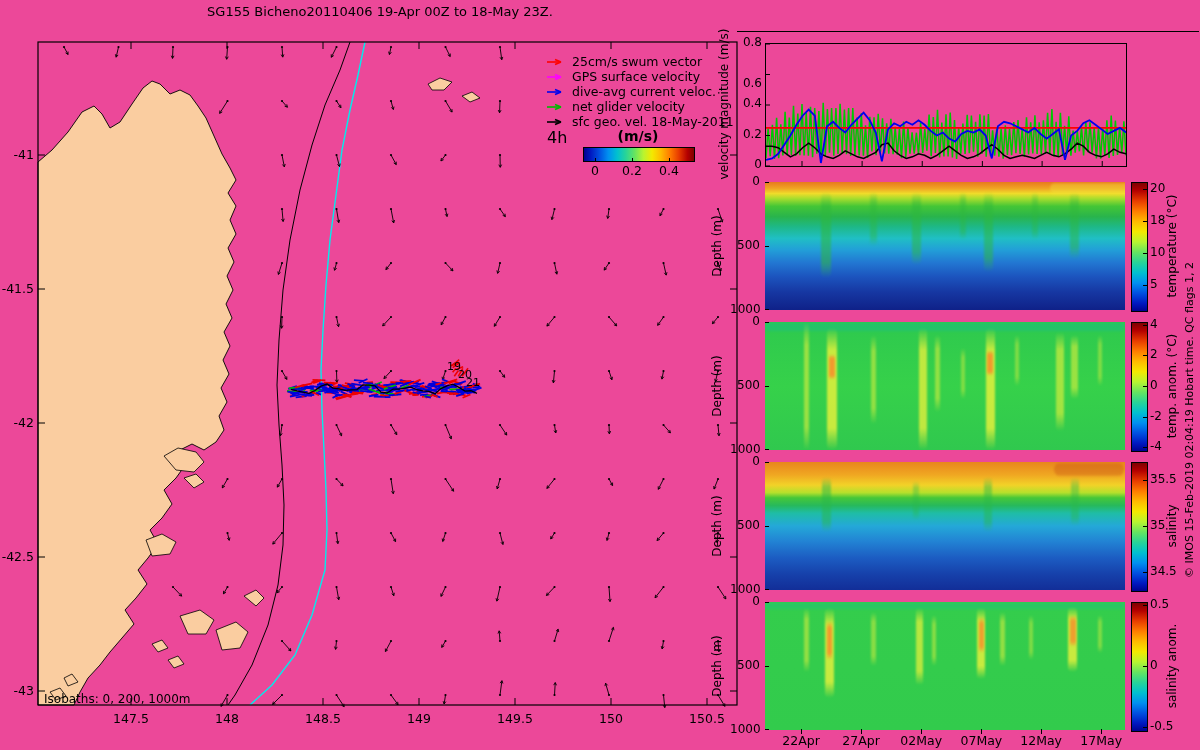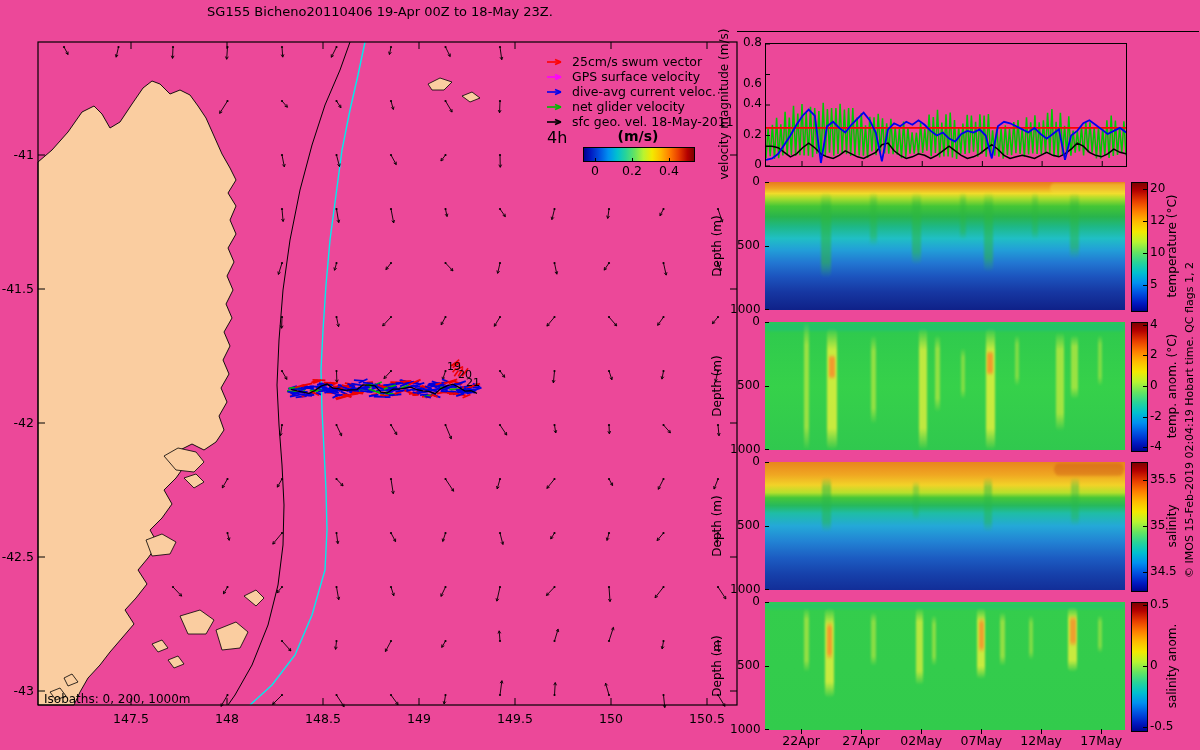--- a/index.html
+++ b/index.html
@@ -802,21 +802,21 @@
       <div class="ptick" style="position: absolute; left: 0px; top: 64px;"></div>
       <div class="ptick" style="position: absolute; left: 0px; top: 127px;"></div>
     </div>
     <div class="abs ytick" style="left: 730px; top: 174px;">0</div>
     <div class="abs ytick" style="left: 730px; top: 238px;">500</div>
     <div class="abs ytick" style="left: 730px; top: 302px;">1000</div>
     <div class="abs ylab" style="left: 717px; top: 246px;">Depth (m)</div>
     <div class="abs cbar" style="top: 182px; background: linear-gradient(rgb(127, 0, 0) 0%, rgb(180, 0, 0) 6%, rgb(232, 60, 0) 14%, rgb(255, 124, 0) 22%, rgb(255, 185, 0) 30%, rgb(244, 232, 0) 38%, rgb(184, 244, 48) 46%, rgb(102, 228, 96) 54%, rgb(40, 212, 152) 62%, rgb(0, 192, 208) 70%, rgb(0, 144, 240) 78%, rgb(0, 80, 224) 86%, rgb(0, 24, 192) 94%, rgb(0, 0, 144) 100%);"></div>
     <div class="abs cbtick" style="top: 181.04px;">20</div>
     <div class="abs " style="left: 1143px; top: 189.04px; width: 4px; height: 1px; background: rgb(0, 0, 0);"></div>
-    <div class="abs cbtick" style="top: 213.04px;">12</div>
+    <div class="abs cbtick" style="top: 213.04px;">18</div>
     <div class="abs " style="left: 1143px; top: 221.04px; width: 4px; height: 1px; background: rgb(0, 0, 0);"></div>
     <div class="abs cbtick" style="top: 245.04px;">10</div>
     <div class="abs " style="left: 1143px; top: 253.04px; width: 4px; height: 1px; background: rgb(0, 0, 0);"></div>
     <div class="abs cbtick" style="top: 277.04px;">5</div>
     <div class="abs " style="left: 1143px; top: 285.04px; width: 4px; height: 1px; background: rgb(0, 0, 0);"></div>
     <div class="abs ylab" style="left: 1172px; top: 246px;">temperature (°C)</div>
     <div class="abs panel" style="top: 322px; background: linear-gradient(rgb(46, 201, 78) 0%, rgb(54, 209, 74) 50%, rgb(48, 200, 78) 100%);">
       <div class="streak" style="left: 0px; top: 0px; width: 360px; height: 10.24px; opacity: 0.3; border-radius: 180px; background: linear-gradient(transparent 0%, rgb(16, 180, 168) 18%, rgb(16, 180, 168) 82%, transparent 100%);"></div>
       <div class="streak" style="left: 38.9px; top: 0px; width: 5px; height: 128px; opacity: 0.55; border-radius: 2.5px; background: linear-gradient(transparent 0%, rgb(238, 242, 60) 18%, rgb(238, 242, 60) 82%, transparent 100%);"></div>
       <div class="streak" style="left: 61.6px; top: 6.4px; width: 10px; height: 121.6px; opacity: 0.8; border-radius: 5px; background: linear-gradient(transparent 0%, rgb(238, 242, 60) 18%, rgb(238, 242, 60) 82%, transparent 100%);"></div>

